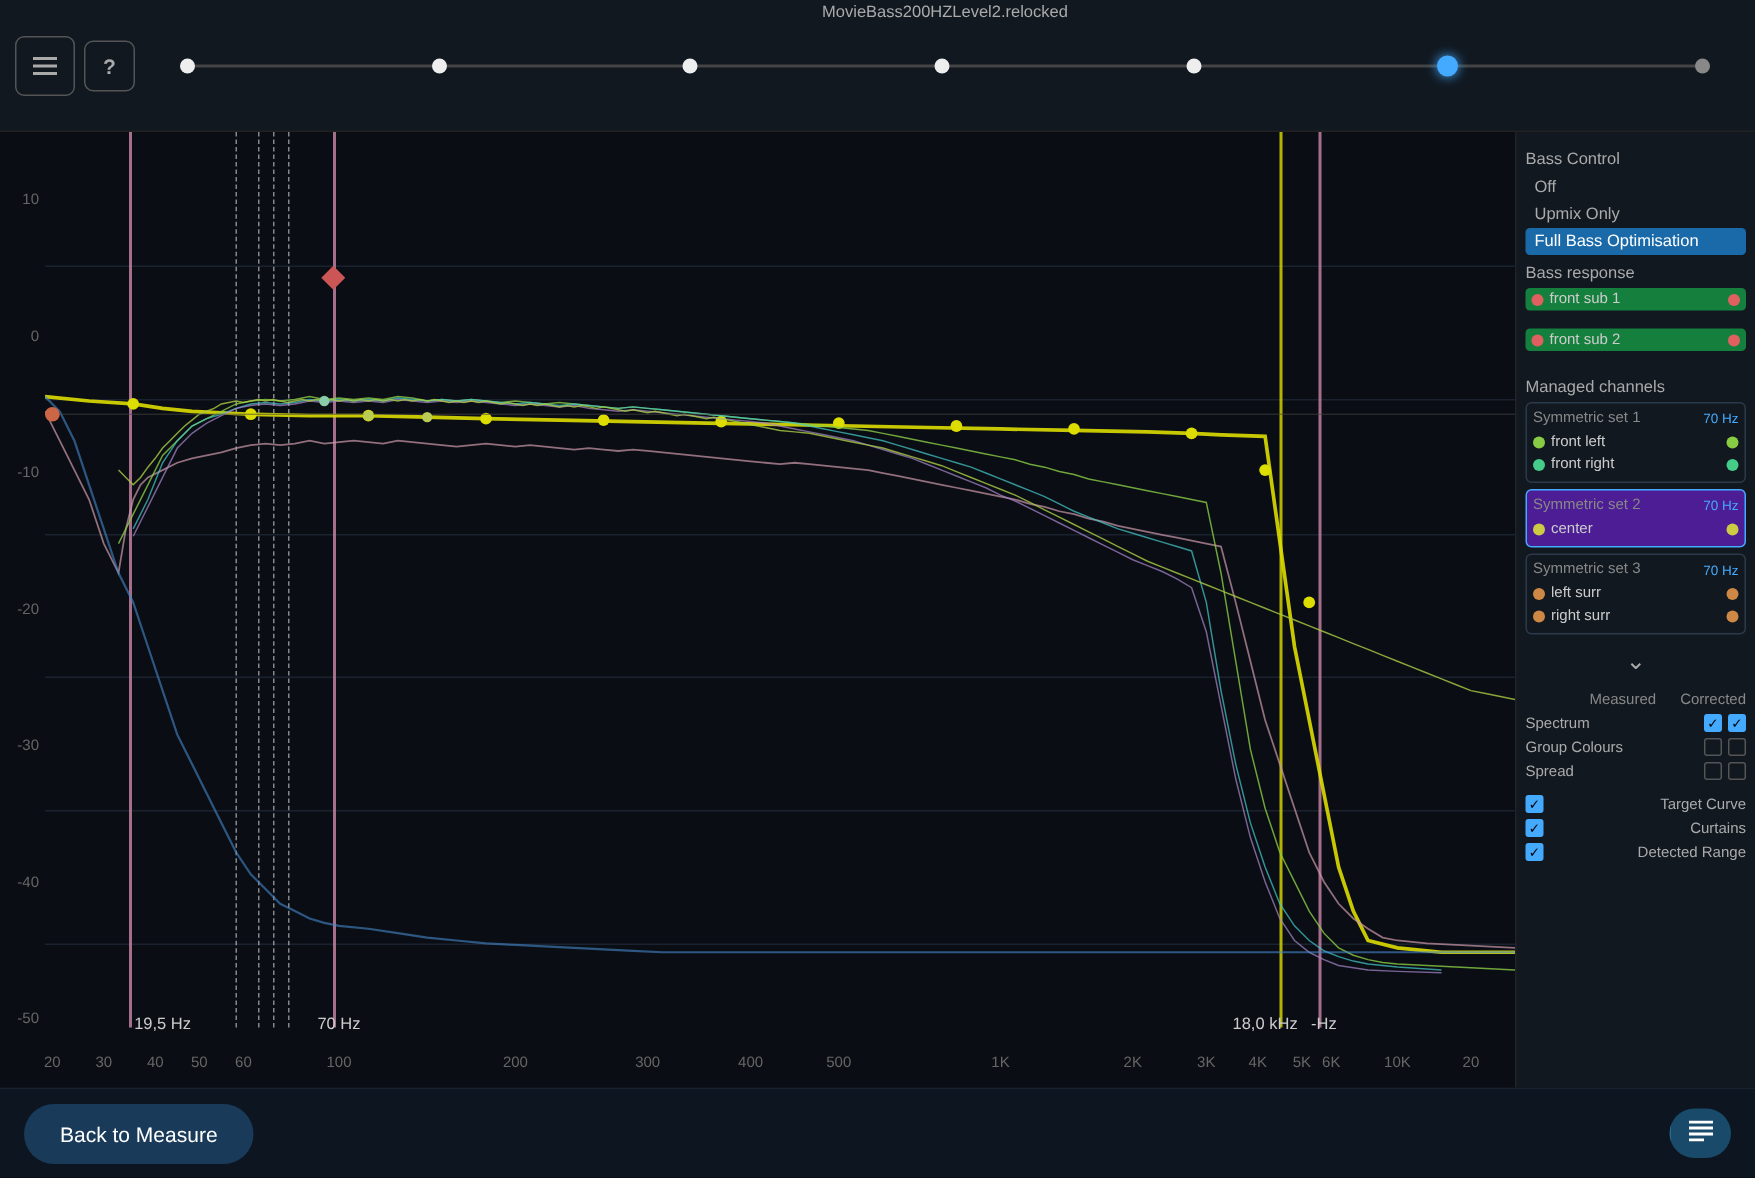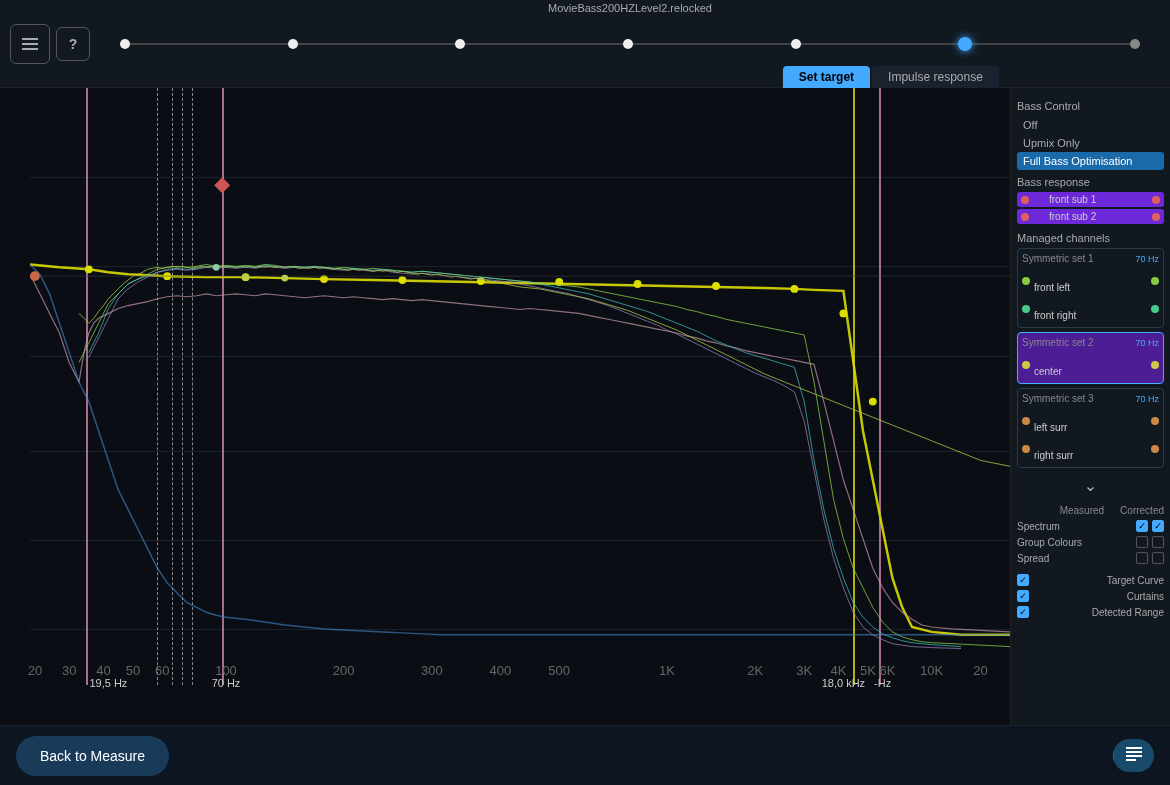--- a/index.html
+++ b/index.html
@@ -193,23 +193,24 @@
       align-items: flex-end;
       padding-right: 4px;
       z-index: 5;
     }
     .y-label {
       font-size: 10px;
       color: #666;
     }
     .x-tick {
       position: absolute;
-      font-size: 13px;
+      font-size: 10px;
       color: #666;
       transform: translateX(-50%);
+      margin-top: 40px;
     }
 
     
     .chart-svg {
       position: absolute;
       left: 30px;
       top: 0;
       right: 0;
       bottom: 40px;
     }
@@ -315,38 +316,37 @@
     .ch-dot {
       width: 8px;
       height: 8px;
       border-radius: 50%;
       flex-shrink: 0;
     }
     .ch-name {
       font-size: 10px;
       color: #ccc;
       flex: 1;
-      margin-top: 13px;
     }
     .ch-dot-right {
       width: 8px;
       height: 8px;
       border-radius: 50%;
       flex-shrink: 0;
     }
 
     .bass-ch-row {
       display: flex;
       align-items: center;
-      gap: 20px;
+      gap: 4px;
       padding: 2px 0;
-      background: #6d28d9;
+      background: #15803d;
       border-radius: 3px;
       padding: 2px 4px;
-      margin-bottom: 2px;
+      margin-bottom: 12px;
     }
     .bass-dot { width: 8px; height: 8px; border-radius: 50%; }
     .bass-name { font-size: 10px; color: #ccc; flex: 1; }
     .bass-dot-r { width: 8px; height: 8px; border-radius: 50%; }
 
     .chevron-row {
       display: flex;
       justify-content: center;
       padding: 4px 0;
     }
@@ -501,31 +501,36 @@
       <div class="progress-dot done"></div>
       <div class="progress-dot done"></div>
       <div class="progress-dot done"></div>
       <div class="progress-dot done"></div>
       <div class="progress-dot done"></div>
       <div class="progress-dot active"></div>
       <div class="progress-dot"></div>
     </div>
 
 
-    <div class="subtabs-row" style="left: calc(76% - 20px);">
-      <div class="subtab active">Set target</div>
-      <div class="subtab">Impulse response</div>
-    </div>
   </div>
 </div>
 
 <div class="main-area">
 
   <div class="chart-area">
 
+    <div class="y-axis">
+      <span class="y-label">10</span>
+      <span class="y-label">0</span>
+      <span class="y-label">-10</span>
+      <span class="y-label">-20</span>
+      <span class="y-label">-30</span>
+      <span class="y-label">-40</span>
+      <span class="y-label">-50</span>
+    </div>
 
     <div class="grid-line-h" style="top: 14%;"></div>
     <div class="grid-line-h" style="top: 28%;"></div>
     <div class="grid-line-h" style="top: 42%;"></div>
     <div class="grid-line-h" style="top: 57%;"></div>
     <div class="grid-line-h" style="top: 71%;"></div>
     <div class="grid-line-h" style="top: 85%;"></div>
 
     <div class="cursor-line dashed" style="left: 15.5%;"></div>
     <div class="cursor-line dashed" style="left: 17%;"></div>

